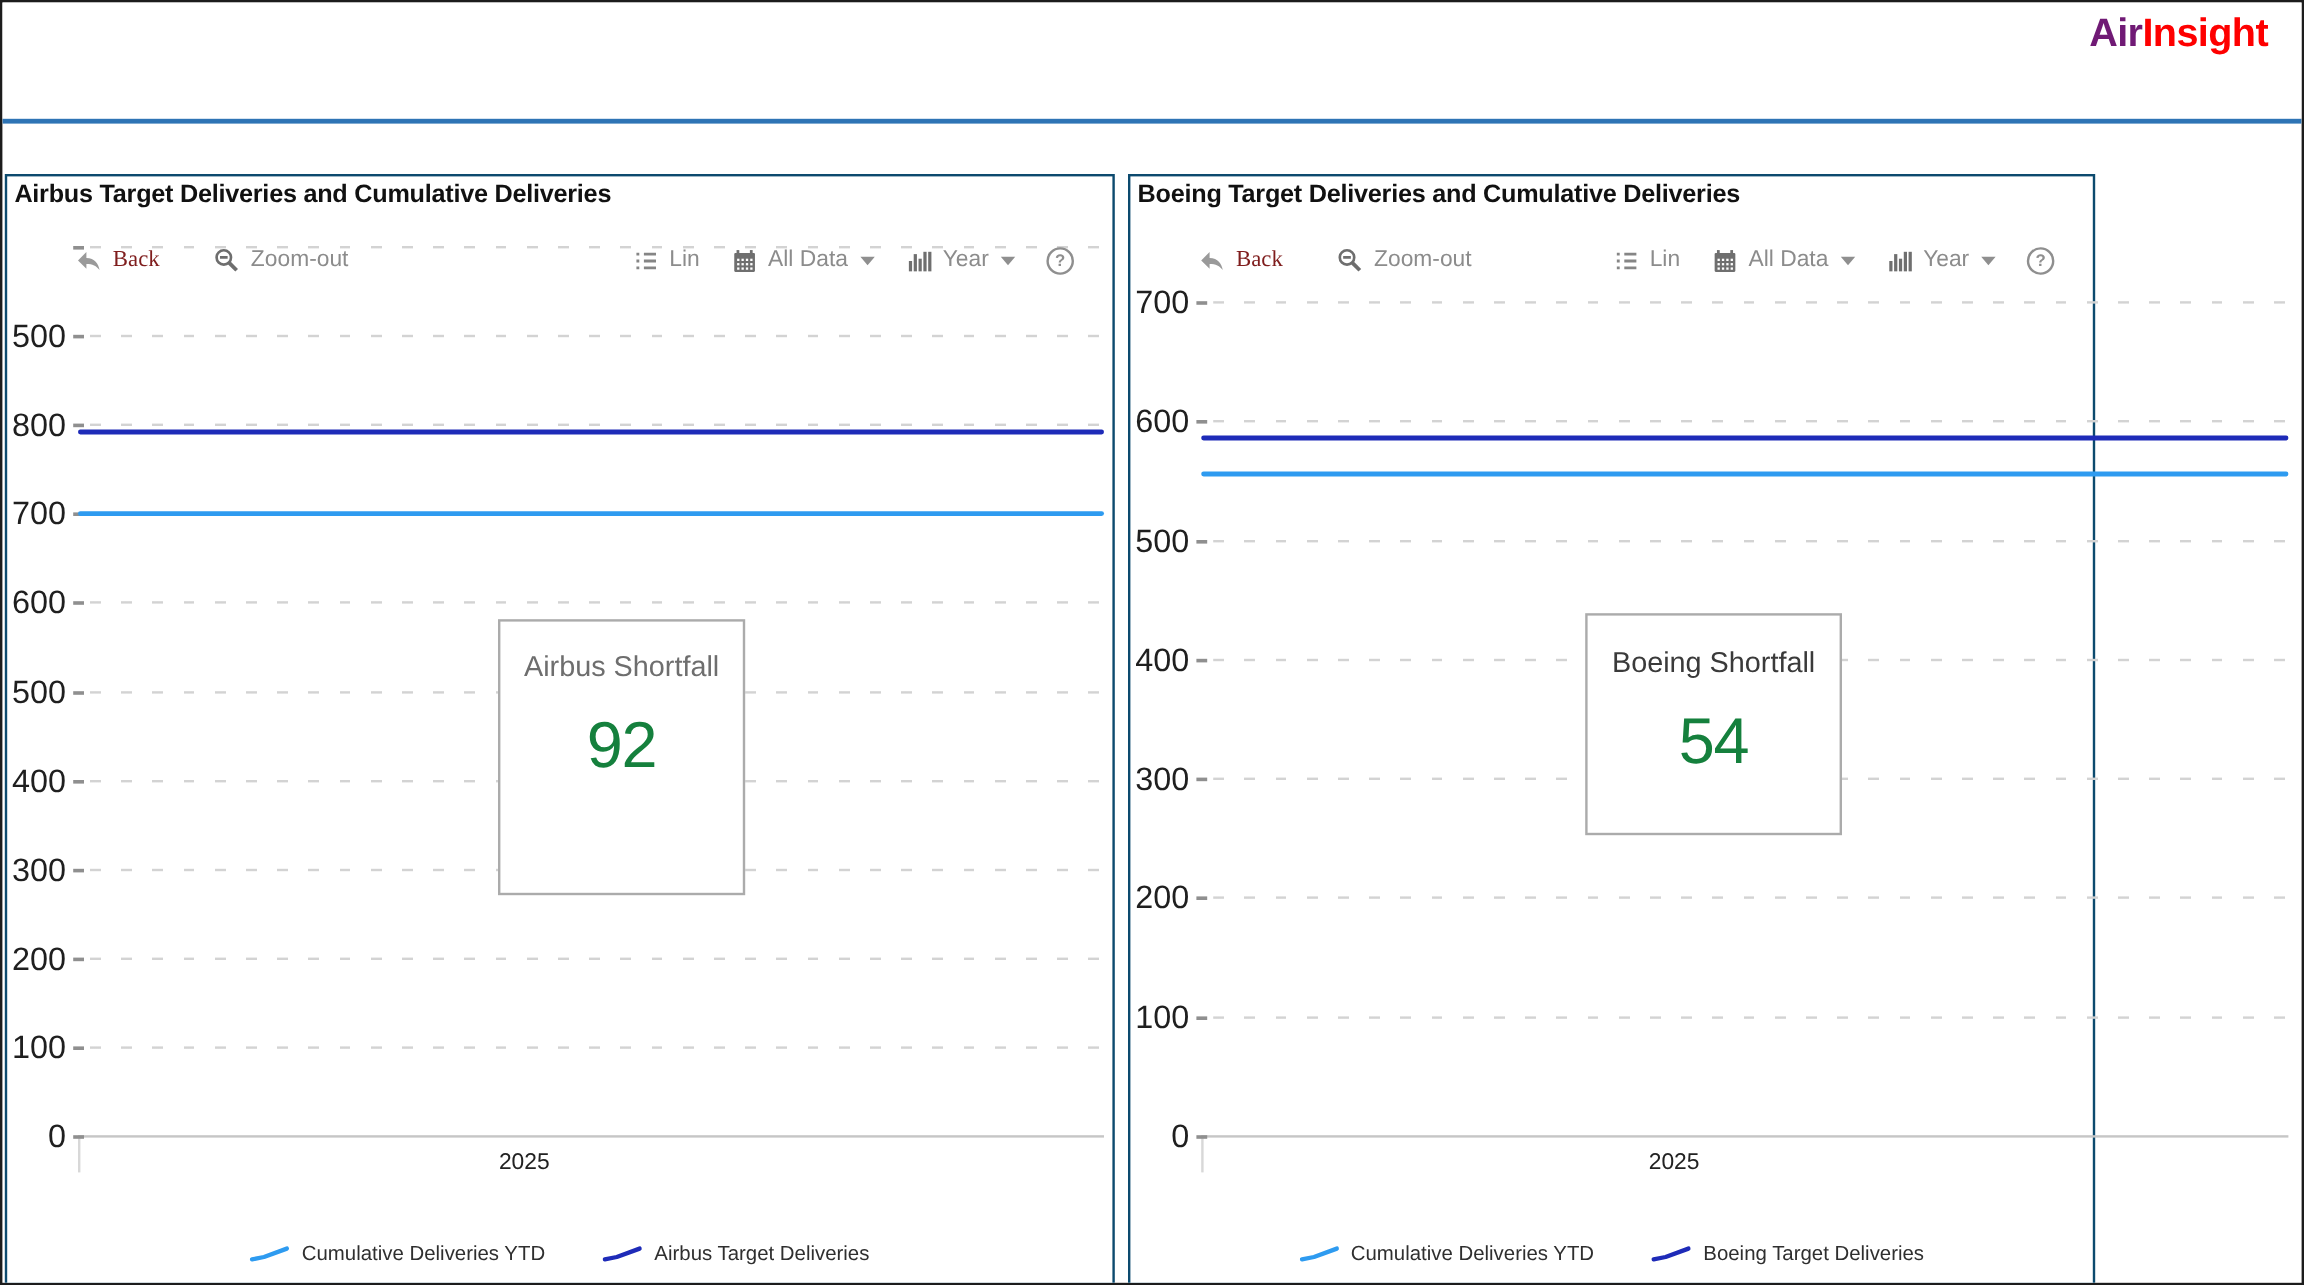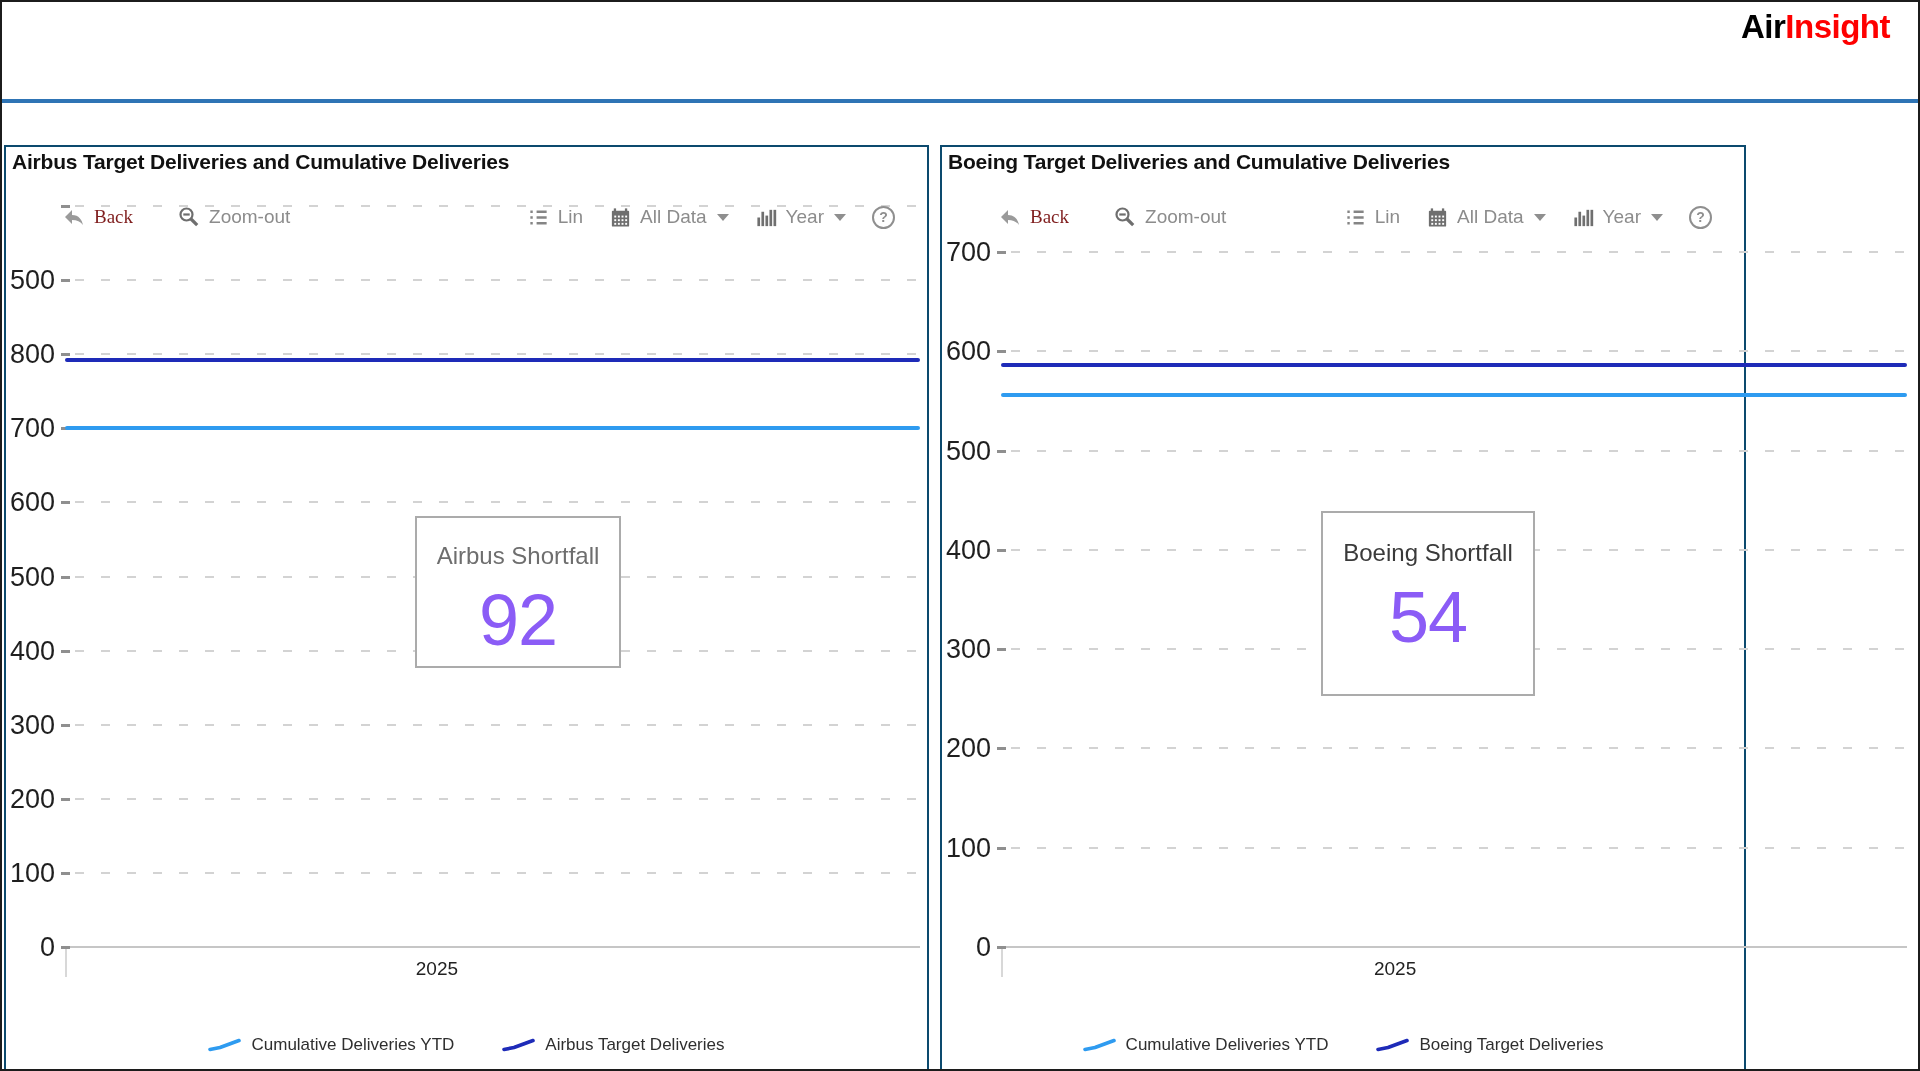--- a/index.html
+++ b/index.html
@@ -53,42 +53,42 @@
   .axis-x { position:absolute; height:2px; background:#c6c6c6; }
   .axis-drop { position:absolute; width:2px; height:30px; background:#d8d8d8; }
   .xlabel { position:absolute; width:90px; text-align:center; font-size:19px; color:#222; }
   .series-line { position:absolute; height:4px; border-radius:2px; }
 
   
   .shortfall-box {
     position:absolute; background:#fff; border:2px solid #ababab; z-index:5;
     display:flex; flex-direction:column; align-items:center;
   }
-  #panel-0 .shortfall-box { left:409px; top:369px; width:206px; height:152px; padding-top:24px; }
+  #panel-0 .shortfall-box { left:409px; top:369px; width:206px; height:230px; padding-top:24px; }
   #panel-1 .shortfall-box { left:379px; top:364px; width:214px; height:185px; padding-top:26px; }
   .shortfall-label { font-size:24px; color:#6e6e6e; white-space:nowrap; }
   #panel-1 .shortfall-label { color:#3a3a3a; }
-  .shortfall-value { font-size:72px; color:#8b5cf6; margin-top:14px; line-height:1; letter-spacing:-1px; }
+  .shortfall-value { font-size:54px; color:#15803d; margin-top:24px; line-height:1; letter-spacing:-1px; }
 
   
   .legend {
     position:absolute; left:0; right:0; bottom:14px; z-index:6;
     display:flex; justify-content:center; align-items:center; gap:48px;
   }
   .legend-item { display:flex; align-items:center; gap:9px; cursor:pointer; }
   .legend-label { font-size:17px; color:#2f2f2f; white-space:nowrap; }
 </style>
 </head>
 <body>
 
 <div id="app">
 
   <div id="header">
     <div id="logo">
-      <span id="logo-air" style="color: #000000;">Air</span><span id="logo-insight" style="color: rgb(254, 0, 0); margin-top: 15px;">Insight</span>
+      <span id="logo-air" style="color: #701a75;">Air</span><span id="logo-insight" style="color: rgb(254, 0, 0); margin-top: 15px;">Insight</span>
     </div>
   </div>
   <div id="divider" style="background: rgb(46, 116, 181);"></div>
 
   <div class="panel" id="panel-0">
     <div class="panel-title">Airbus Target Deliveries and Cumulative Deliveries</div>
     <div class="plot">
         <div class="axis-x" style="left: 59px; width: 855px; top: 799px;"></div>
         <div class="axis-drop" style="left: 59px; top: 800px;"></div>
         <div class="ytick" style="left: 55px; top: 799px;"></div>

